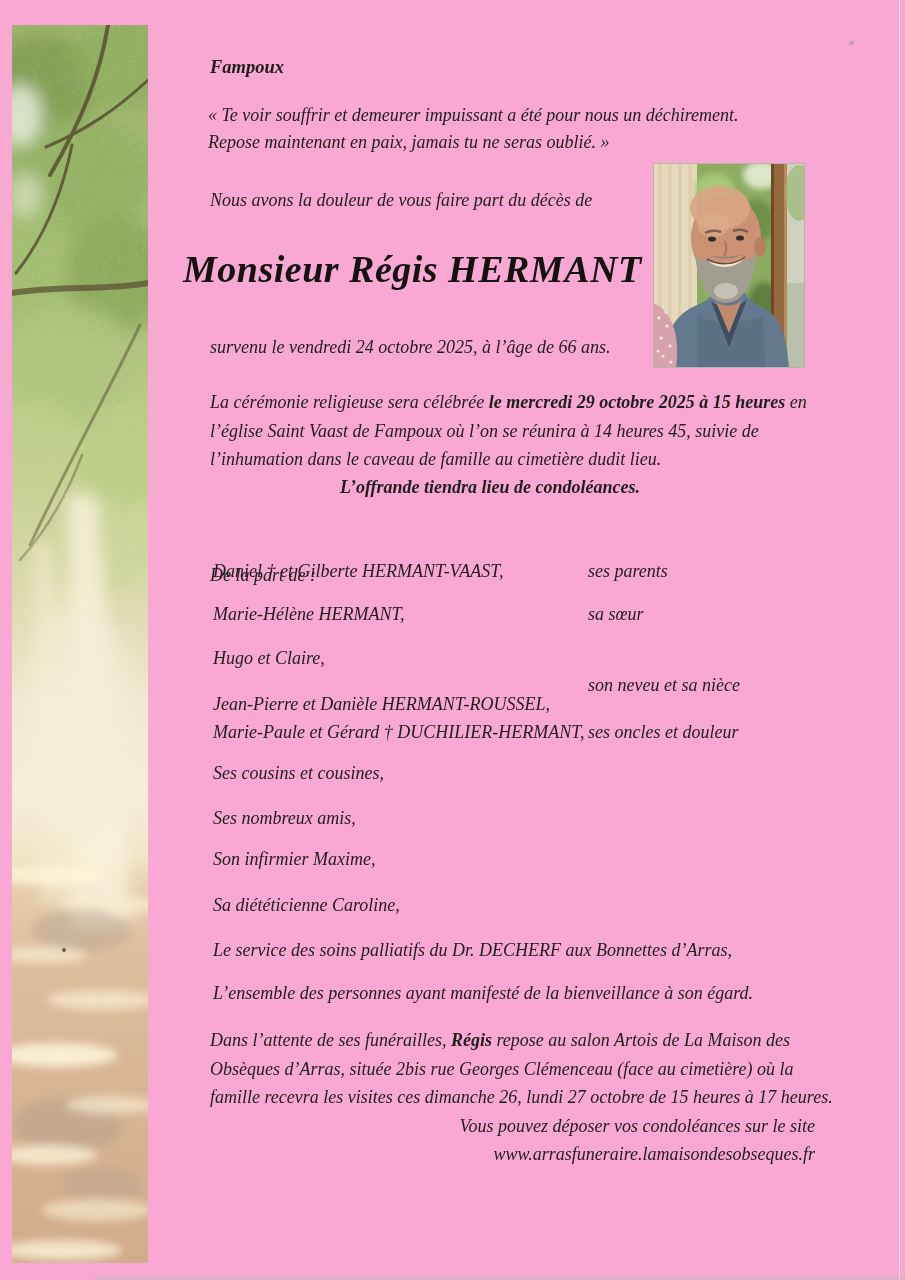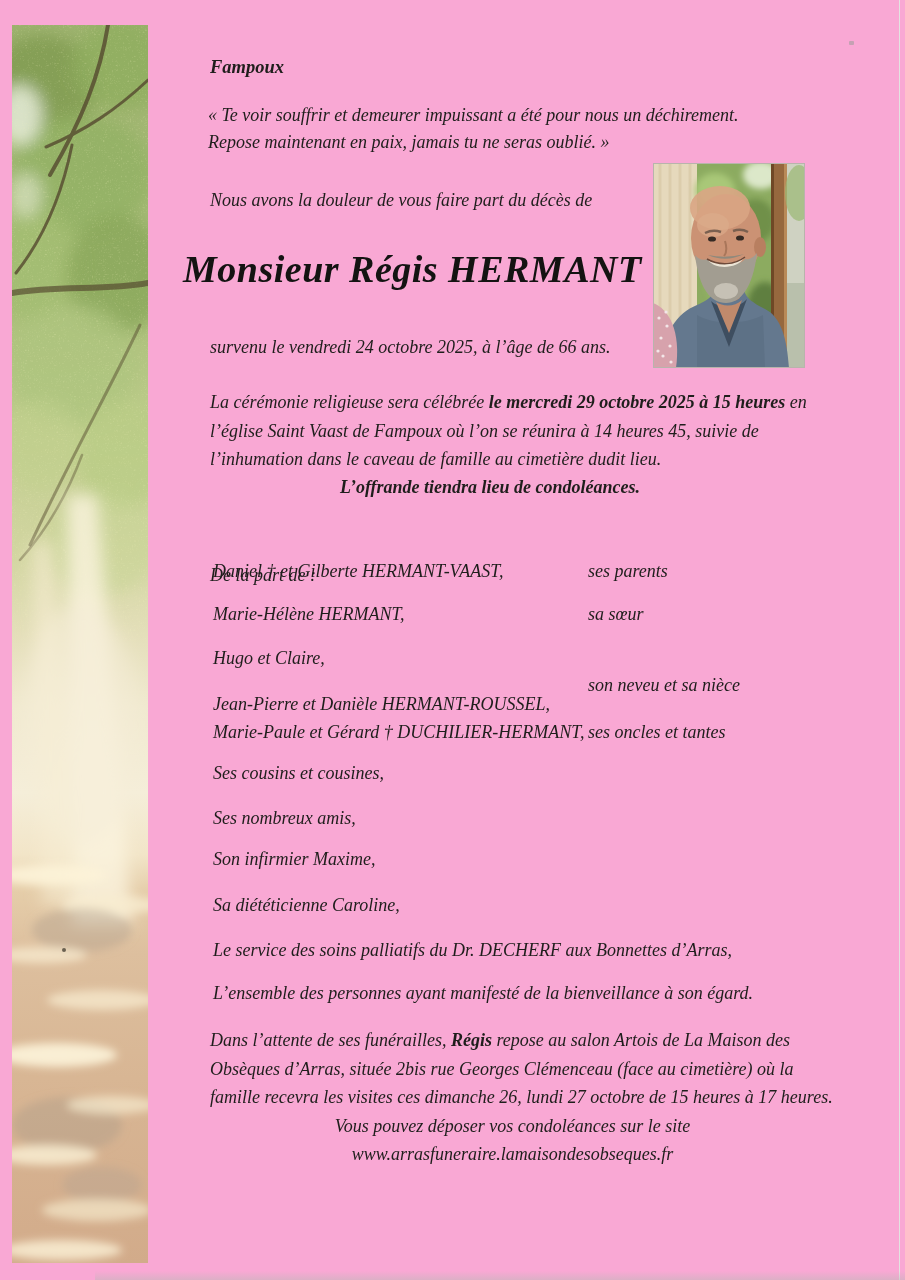--- a/index.html
+++ b/index.html
@@ -26,21 +26,21 @@
   .survenu { left:210px; top:337px; }
   .ceremony { left:210px; top:388px; width:632px; }
   .offrande {
     position:absolute; left:210px; top:477px; width:560px;
     text-align:center; font-weight:bold; font-size:18px;
   }
   .from-label { left:210px; top:517px; }
   .closing { left:210px; top:1026px; width:632px; }
   .condolences {
     position:absolute; left:210px; top:1113px; width:605px;
-    text-align:center; font-size:18px; line-height:27.5px;
+    text-align:right; font-size:18px; line-height:27.5px;
   }
   .strip { position:absolute; left:12px; top:25px; width:136px; height:1238px; }
   .photo { position:absolute; left:653px; top:163px; width:152px; height:205px; }
   .scan-speck {
     position:absolute; left:849px; top:41px; width:5px; height:4px;
     background:#9a9a98; opacity:0.55; border-radius:1px;
   }
   .scan-edge {
     position:absolute; right:5px; top:0; width:1px; height:1280px;
     background:#e3e3e1;
@@ -220,21 +220,21 @@
   <div class="line rel-col" style="top:561px">ses parents</div>
 
   <div class="line name-col" style="top:604px">Marie-Hélène HERMANT,</div>
   <div class="line rel-col" style="top:604px">sa sœur</div>
 
   <div class="line name-col" style="top:648px">Hugo et Claire,</div>
   <div class="line rel-col" style="top:675px">son neveu et sa nièce</div>
 
   <div class="line name-col" style="top:694px">Jean-Pierre et Danièle HERMANT-ROUSSEL,</div>
   <div class="line name-col" style="top:722px">Marie-Paule et Gérard † DUCHILIER-HERMANT,</div>
-  <div class="line rel-col" style="top:722px">ses oncles et tantes</div>
+  <div class="line rel-col" style="top:722px">ses oncles et douleur</div>
 
   <div class="line name-col" style="top:763px">Ses cousins et cousines,</div>
   <div class="line name-col" style="top:808px">Ses nombreux amis,</div>
   <div class="line name-col" style="top:849px">Son infirmier Maxime,</div>
   <div class="line name-col" style="top:895px">Sa diététicienne Caroline,</div>
   <div class="line name-col" style="top:940px">Le service des soins palliatifs du Dr. DECHERF aux Bonnettes d’Arras,</div>
   <div class="line name-col" style="top:983px">L’ensemble des personnes ayant manifesté de la bienveillance à son égard.</div>
 
   <div class="para closing">
     <span>Dans l’attente de ses funérailles, </span><span class="bold">Régis</span><span> repose au salon Artois de La Maison des Obsèques d’Arras, située 2bis rue Georges Clémenceau (face au cimetière) où la famille recevra les visites ces dimanche 26, lundi 27 octobre de 15 heures à 17 heures.</span>

